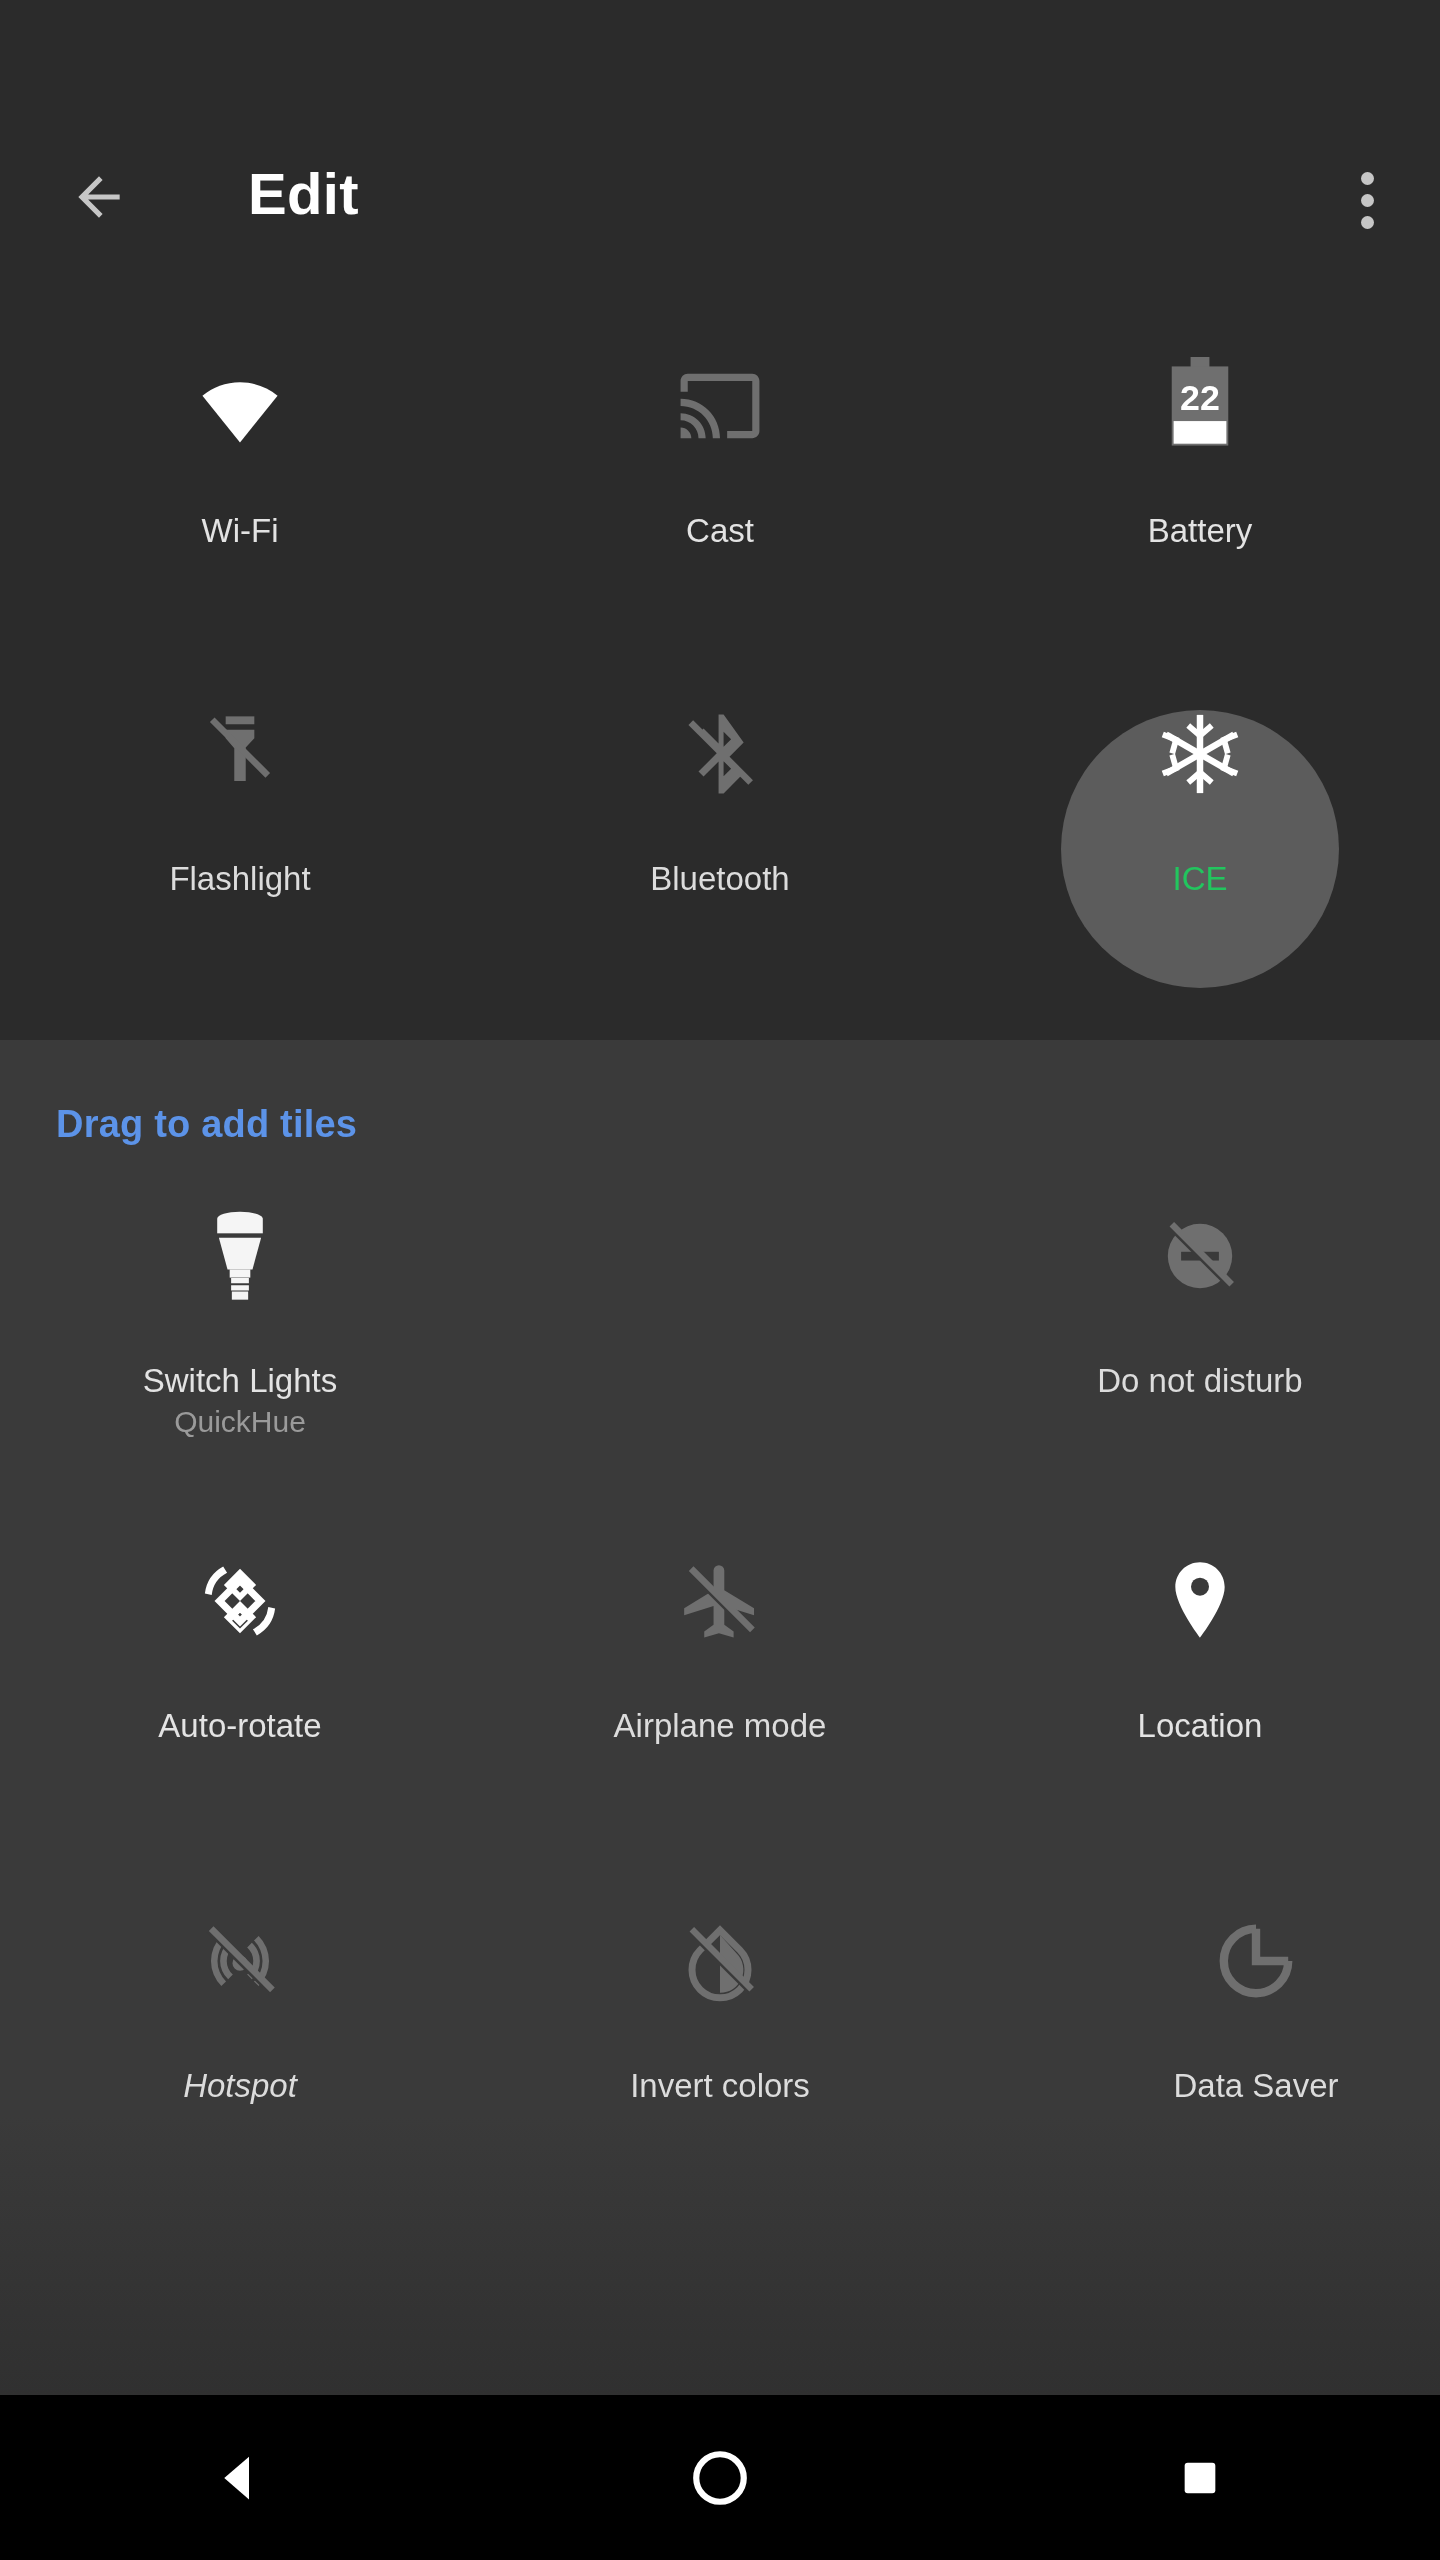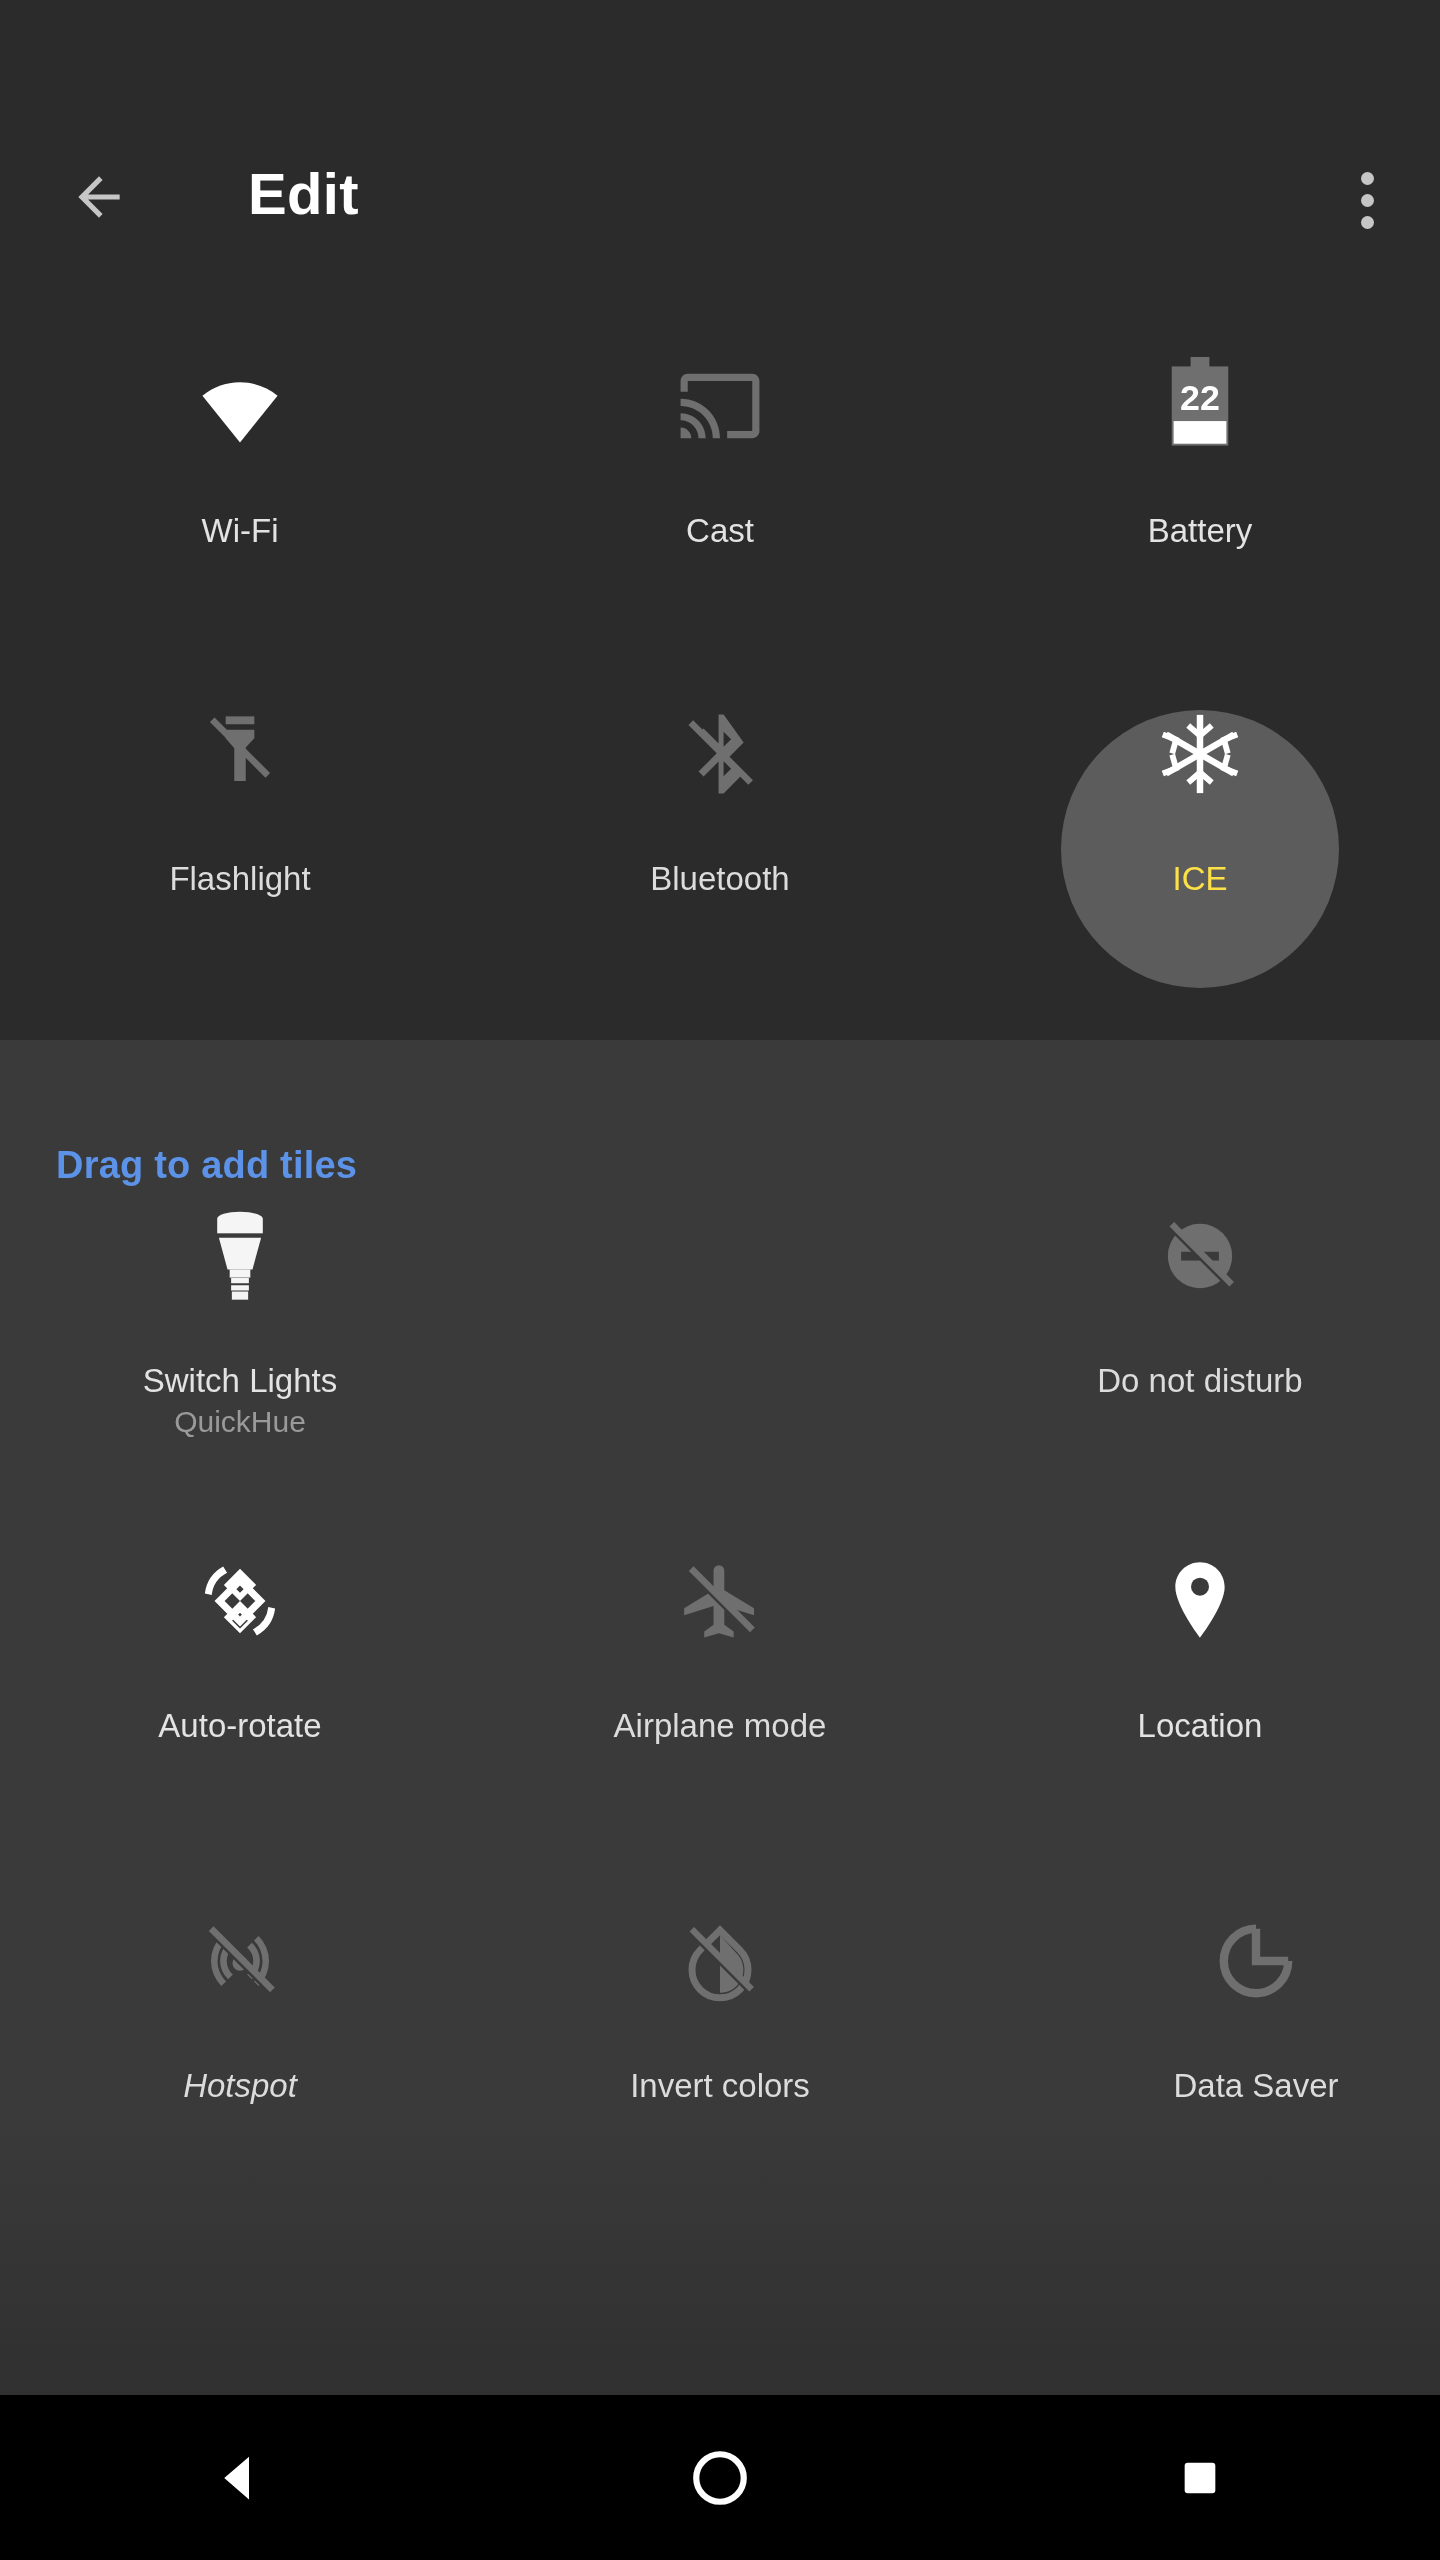--- a/index.html
+++ b/index.html
@@ -90,21 +90,21 @@
     left: 0;
     bottom: 0;
     width: 1440px;
     height: 280px;
     background: linear-gradient(to bottom, rgba(58,58,58,0) 0%, rgba(48,48,48,1) 100%);
     pointer-events: none;
   }
   #drag-header {
     position: absolute;
     left: 56px;
-    top: 1144px;
+    top: 1103px;
     font-size: 38px;
     font-weight: 700;
     color: #5c93e8;
     letter-spacing: 0.2px;
     white-space: nowrap;
   }
 
   
   .tile {
     position: absolute;
@@ -145,21 +145,21 @@
     top: 12px;
     transform: translateX(-50%);
     width: 278px;
     height: 278px;
     border-radius: 50%;
     background: #5c5c5c;
     z-index: 0;
   }
   #tile-ice .tile-icon,
   #tile-ice .tile-label { position: relative; z-index: 1; }
-  #tile-ice .tile-label { color: #fde047; }
+  #tile-ice .tile-label { color: #22c55e; }
 
   
   #navbar {
     position: absolute;
     left: 0;
     top: 2395px;
     width: 1440px;
     height: 165px;
     background: #000000;
     display: flex;

